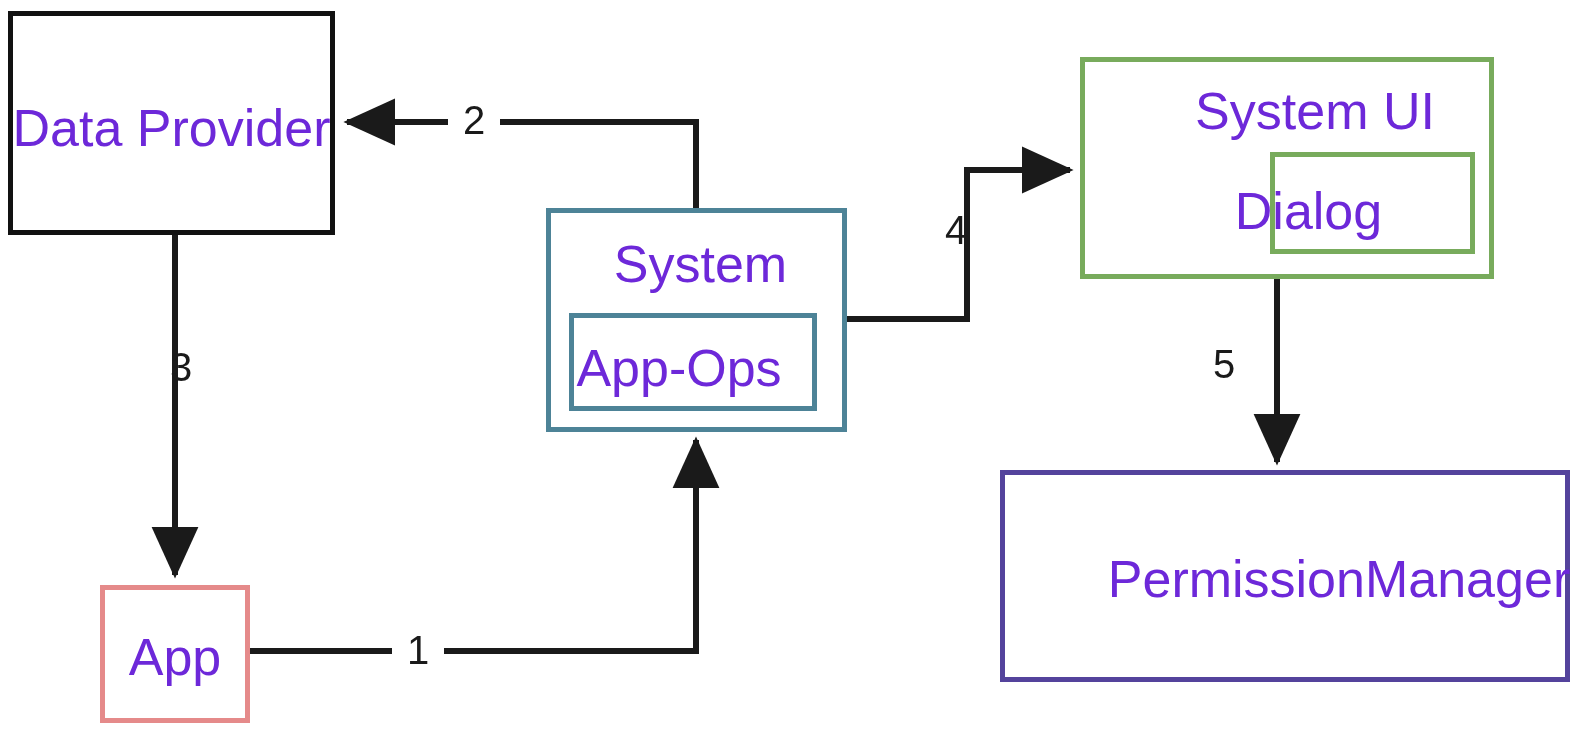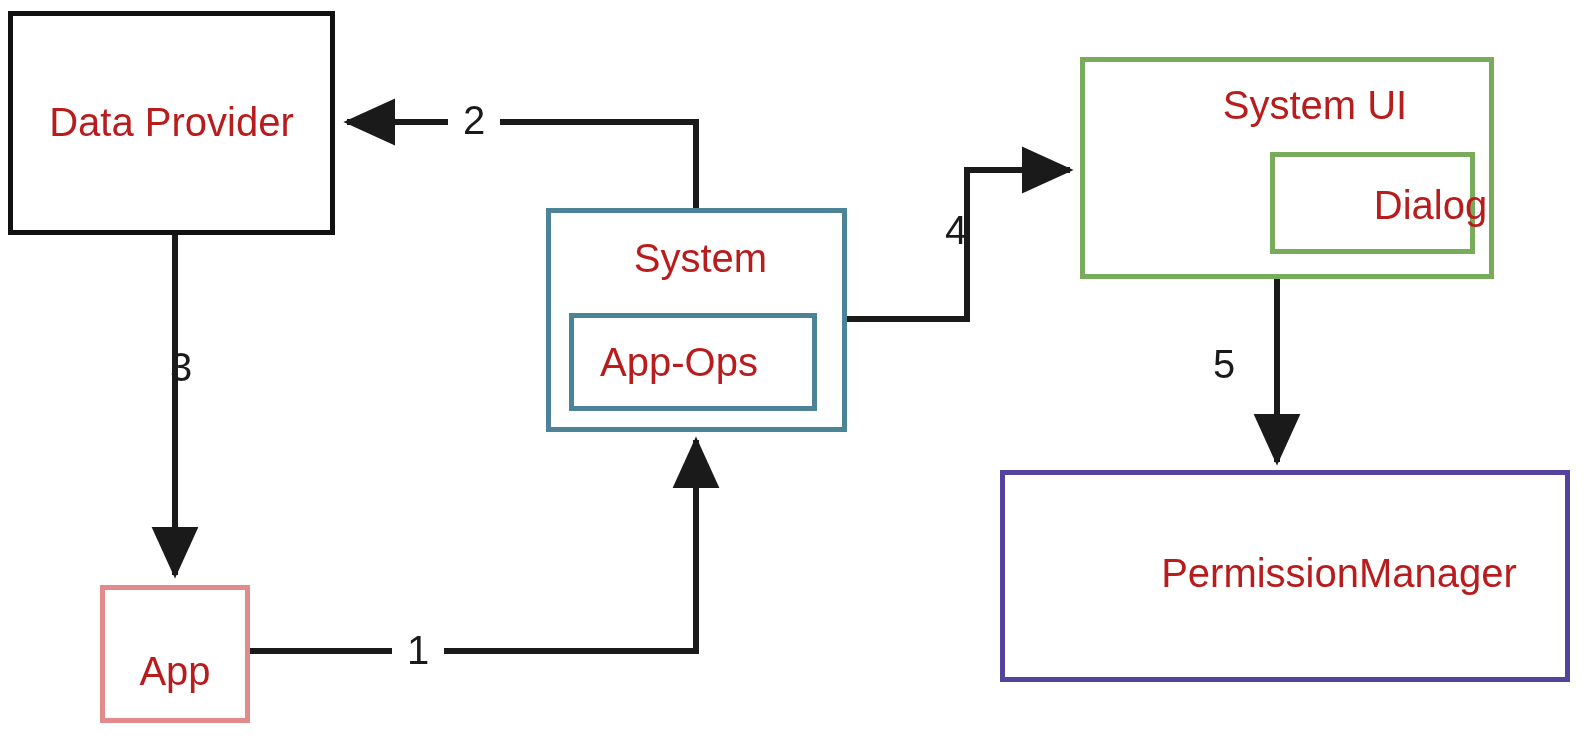--- a/index.html
+++ b/index.html
@@ -26,23 +26,23 @@
     height: 740px;
   }
   .node-box {
     position: absolute;
     background: #ffffff;
     box-sizing: border-box;
   }
   .node-label {
     position: absolute;
     text-align: center;
-    color: #b91c1c;
+    color: #6d28d9;
     font-family: "Liberation Sans", sans-serif;
-    font-size: 40px;
+    font-size: 52px;
     line-height: 1;
     white-space: nowrap;
     letter-spacing: 0px;
   }
   .edge-label {
     position: absolute;
     color: #1a1a1a;
     font-family: "Liberation Sans", sans-serif;
     font-size: 40px;
     line-height: 1;
@@ -55,25 +55,25 @@
   #box-data-provider { left: 8px;   top: 11px;  width: 327px; height: 224px; border: 5px solid #111111; }
   #box-app           { left: 100px; top: 585px; width: 150px; height: 138px; border: 5px solid #e58a8a; }
   #box-system        { left: 546px; top: 208px; width: 301px; height: 224px; border: 5px solid #4d8397; }
   #box-appops        { left: 569px; top: 313px; width: 248px; height:  98px; border: 5px solid #4d8397; }
   #box-system-ui     { left: 1080px;top: 57px;  width: 414px; height: 222px; border: 5px solid #78ab5c; }
   #box-dialog        { left: 1270px;top: 152px; width: 205px; height: 102px; border: 5px solid #78ab5c; }
   #box-permission-mgr{ left: 1000px;top: 470px; width: 570px; height: 212px; border: 5px solid #54439c; }
 
   
   #label-data-provider { left: 8px;    top: 102px; width: 327px; }
-  #label-app           { left: 100px;  top: 631px; width: 150px; margin-top: 20px; }
+  #label-app           { left: 100px;  top: 631px; width: 150px; }
   #label-system        { left: 546px;  top: 238px; width: 309px; }
   #label-appops        { left: 569px;  top: 342px; width: 220px; }
   #label-system-ui     { left: 1080px; top: 85px;  width: 470px; text-align: center; }
-  #label-dialog        { left: 1328px; top: 185px; width: 205px; }
+  #label-dialog        { left: 1206px; top: 185px; width: 205px; }
   #label-permission-mgr{ left: 1000px; top: 553px; width: 678px; }
 
   
   #label-edge-1 { left: 392px;  top: 630px; width: 40px; }
   #label-edge-2 { left: 448px;  top: 100px; width: 40px; }
   #label-edge-3 { left: 155px;  top: 347px; width: 40px; background: transparent; }
   #label-edge-4 { left: 930px;  top: 210px; width: 40px; background: transparent; }
   #label-edge-5 { left: 1198px; top: 344px; width: 40px; background: transparent; }
 </style>
 </head>

